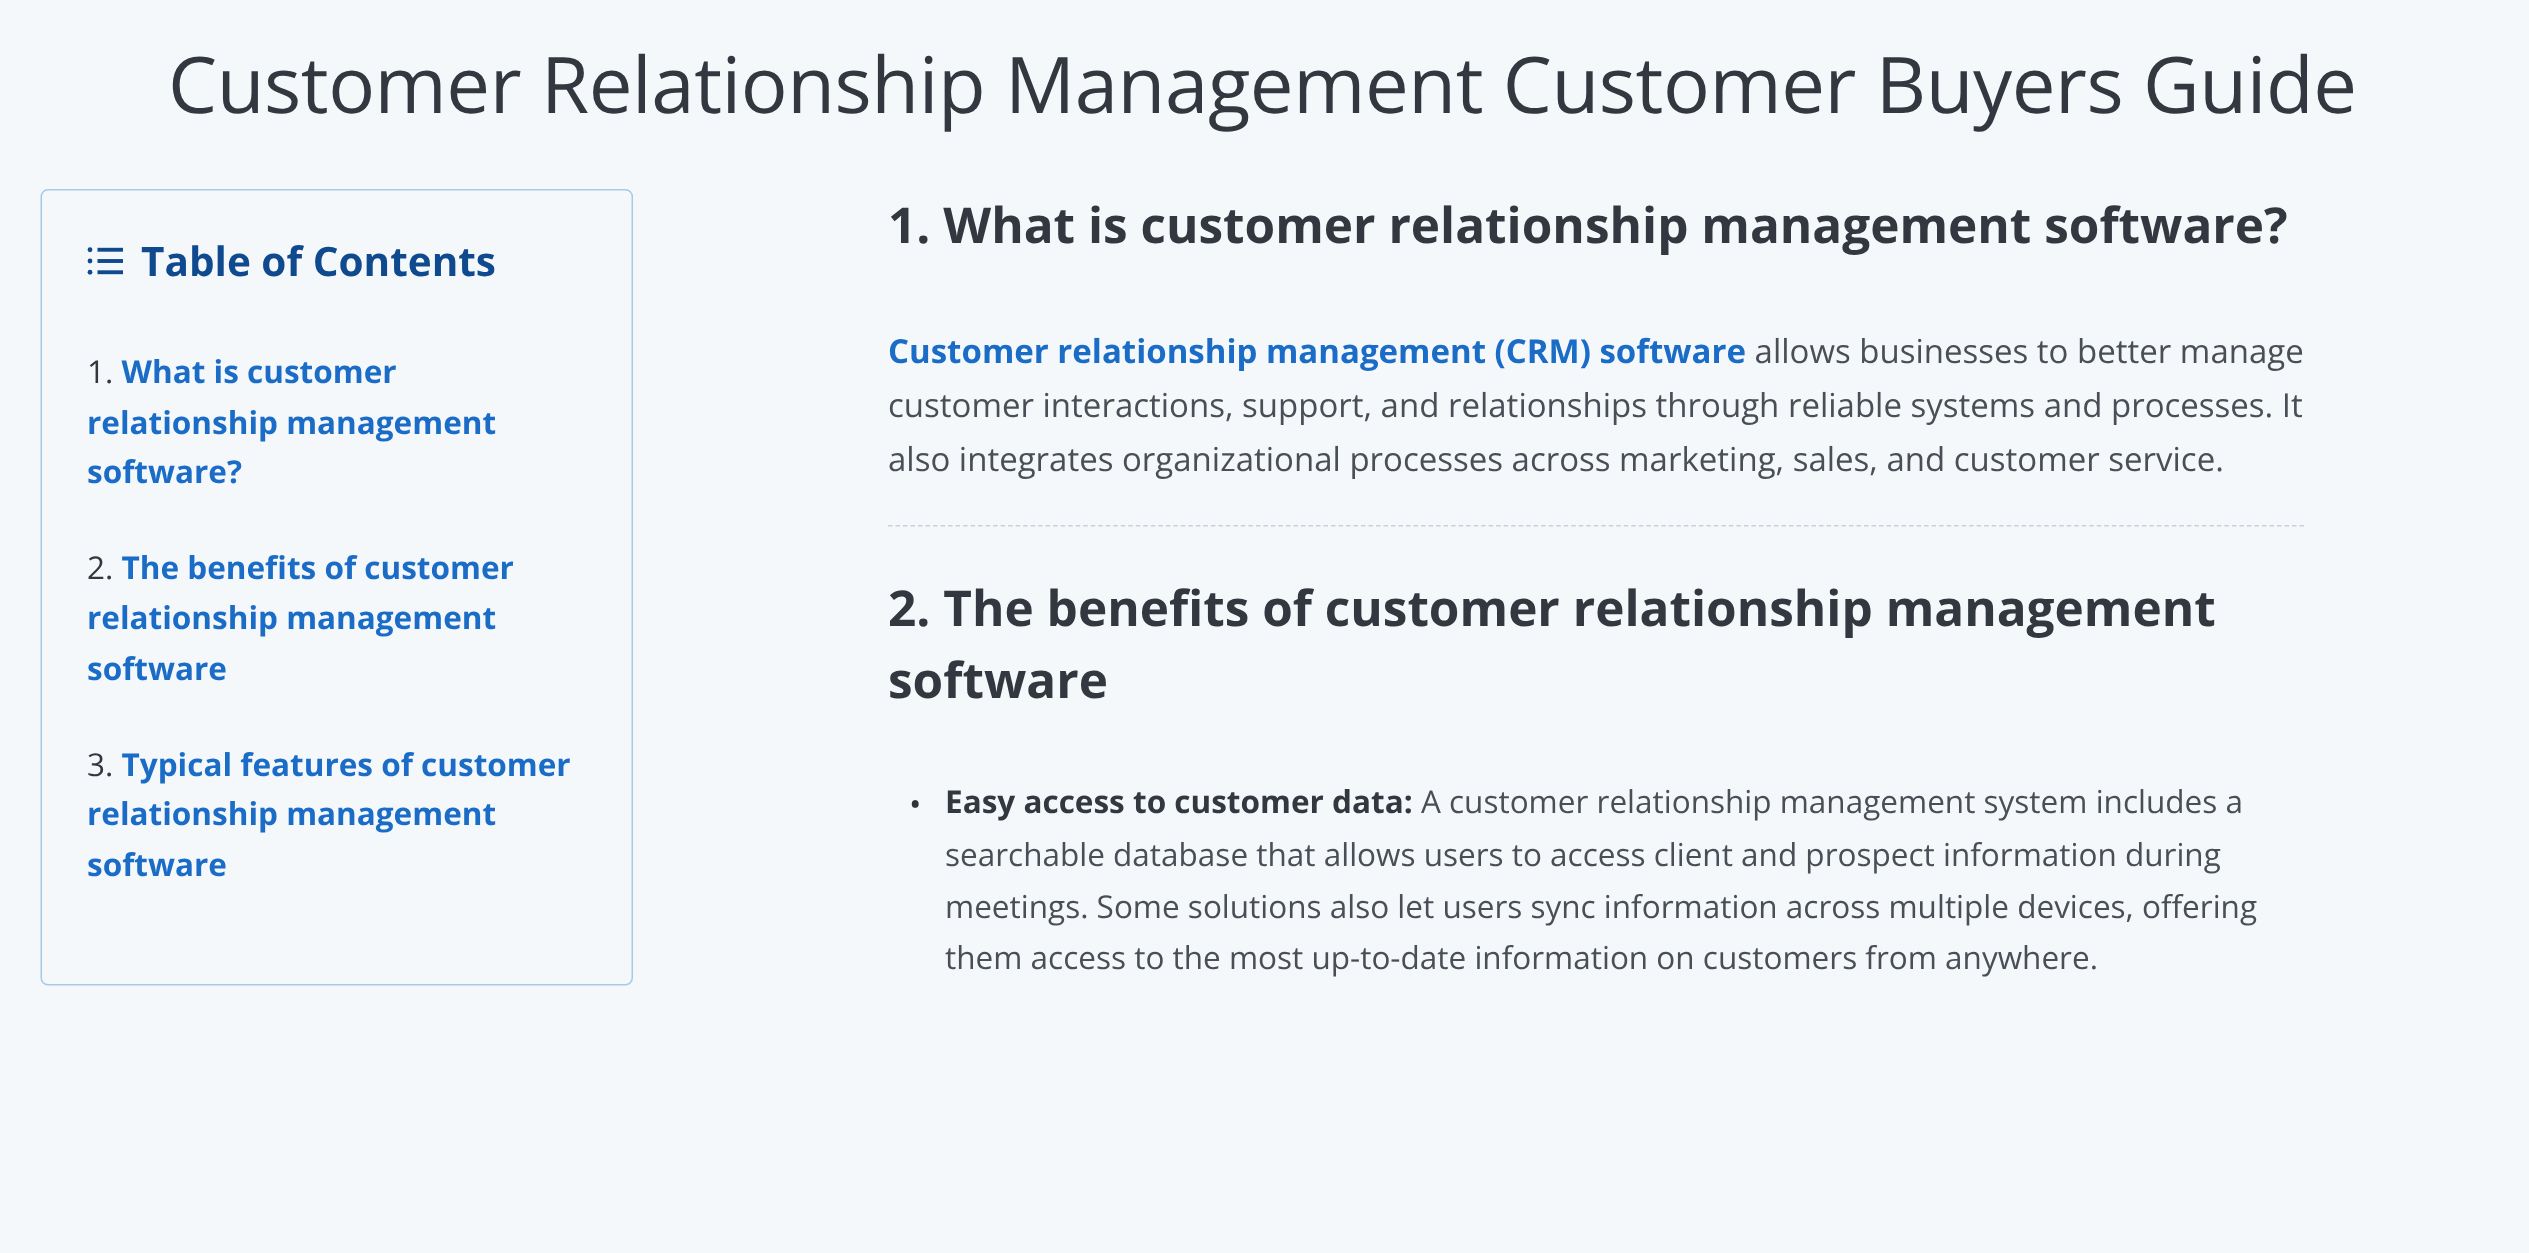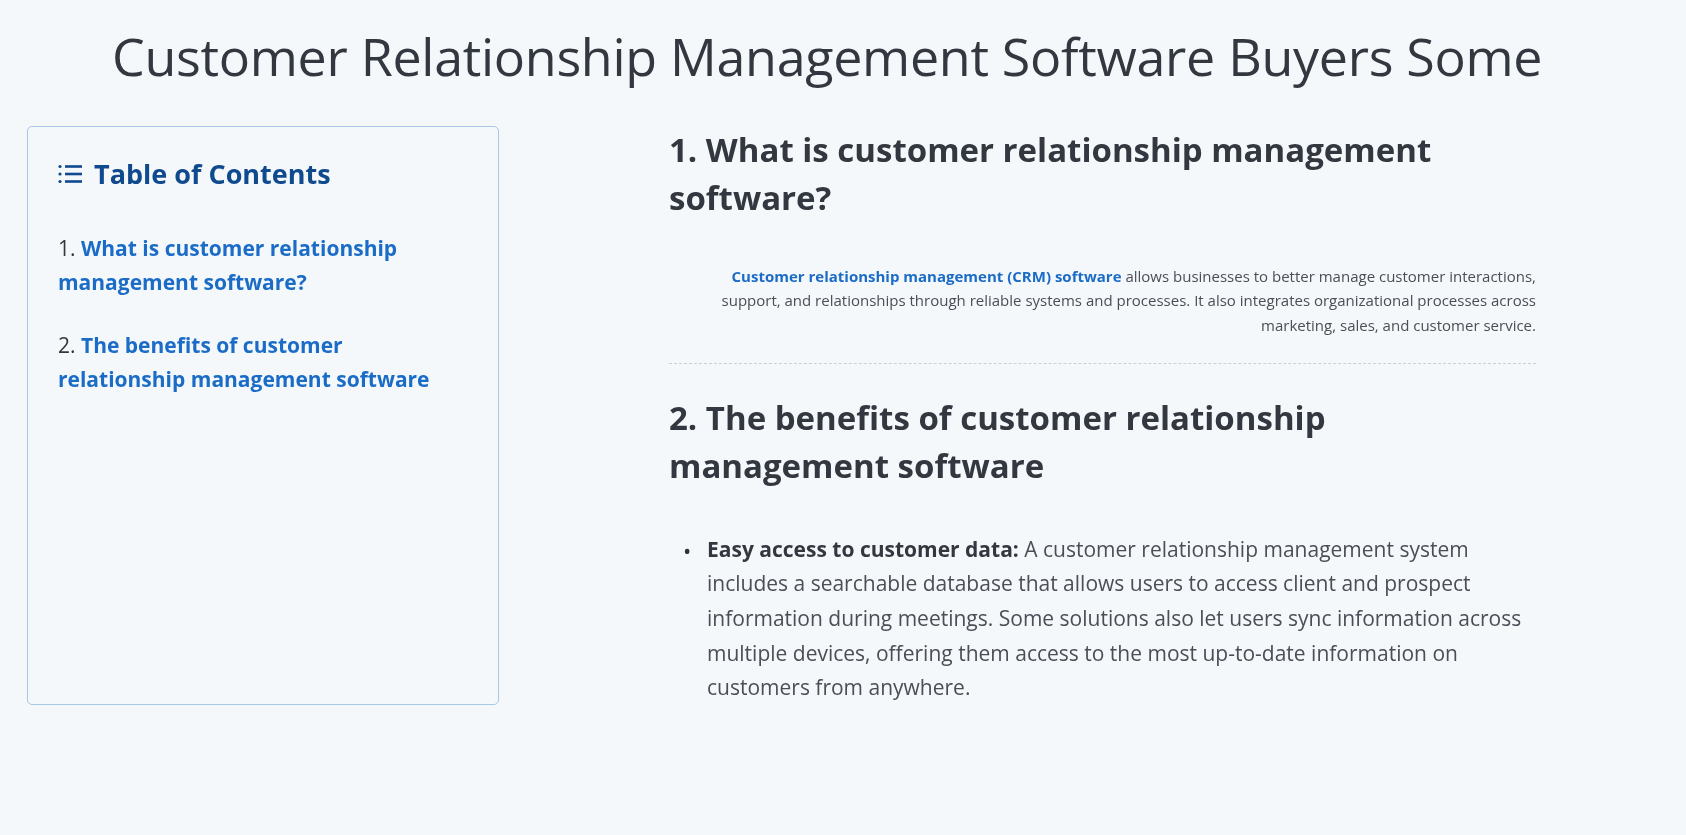--- a/index.html
+++ b/index.html
@@ -22,21 +22,21 @@
       text-align: left;
       padding: 20px 0 35px 112px;
       letter-spacing: -0.3px;
     }
     .content-wrapper {
       display: flex;
       gap: 0;
       padding: 0 80px 0 27px;
     }
     .toc-sidebar {
-      width: 472px;
+      width: 395px;
       flex-shrink: 0;
       border: 1px solid #a8c8e8;
       border-radius: 5px;
       background-color: #f5f8fa;
       padding: 28px 30px 28px 30px;
     }
     .toc-header {
       display: flex;
       align-items: center;
       gap: 12px;
@@ -75,25 +75,24 @@
       padding-right: 70px;
     }
     .section-heading {
       font-size: 33px;
       font-weight: 700;
       color: #333840;
       line-height: 1.45;
       margin-bottom: 42px;
     }
     .section-text {
-      font-size: 15px;
+      font-size: 22px;
       line-height: 1.65;
       color: #4a4f57;
       margin-bottom: 25px;
-      text-align: right;
     }
     .inline-link {
       color: #1a6cc7;
       text-decoration: none;
       font-weight: 700;
     }
     .section-divider {
       border: none;
       border-top: 1px dashed #c8d0d8;
       margin: 18px 0 30px 0;
@@ -117,21 +116,21 @@
       font-size: 22px;
     }
     .benefit-label {
       font-weight: 700;
       color: #333840;
     }
   </style>
 </head>
 <body>
 
-<h1 class="page-title">Customer Relationship Management Software Buyers Some</h1>
+<h1 class="page-title">Customer Relationship Management Customer Buyers Guide</h1>
 
 <div class="content-wrapper">
 
   <aside class="toc-sidebar">
     <div class="toc-header">
       <span class="toc-icon">
         <svg viewBox="0 0 24 20" width="24" height="20">
           <circle cx="2" cy="2.5" r="1.6" fill="#104a8e"></circle>
           <rect x="7" y="1.2" width="17" height="2.6" fill="#104a8e"></rect>
           <circle cx="2" cy="10" r="1.6" fill="#104a8e"></circle>
@@ -143,20 +142,24 @@
       <span class="toc-title">Table of Contents</span>
     </div>
     <ul class="toc-list">
       <li class="toc-item">
         <span class="toc-number">1.</span>
         <a href="#" class="toc-link">What is customer relationship management software?</a>
       </li>
       <li class="toc-item">
         <span class="toc-number">2.</span>
         <a href="#" class="toc-link">The benefits of customer relationship management software</a>
+      </li>
+      <li class="toc-item">
+        <span class="toc-number">3.</span>
+        <a href="#" class="toc-link">Typical features of customer relationship management software</a>
       </li>
     </ul>
   </aside>
 
   <main class="main-content">
 
     <section>
       <h2 class="section-heading">1. What is customer relationship management software?</h2>
       <p class="section-text">
         <a href="#" class="inline-link">Customer relationship management (CRM) software</a><span> allows businesses to better manage customer interactions, support, and relationships through reliable systems and processes. It also integrates organizational processes across marketing, sales, and customer service.</span>

